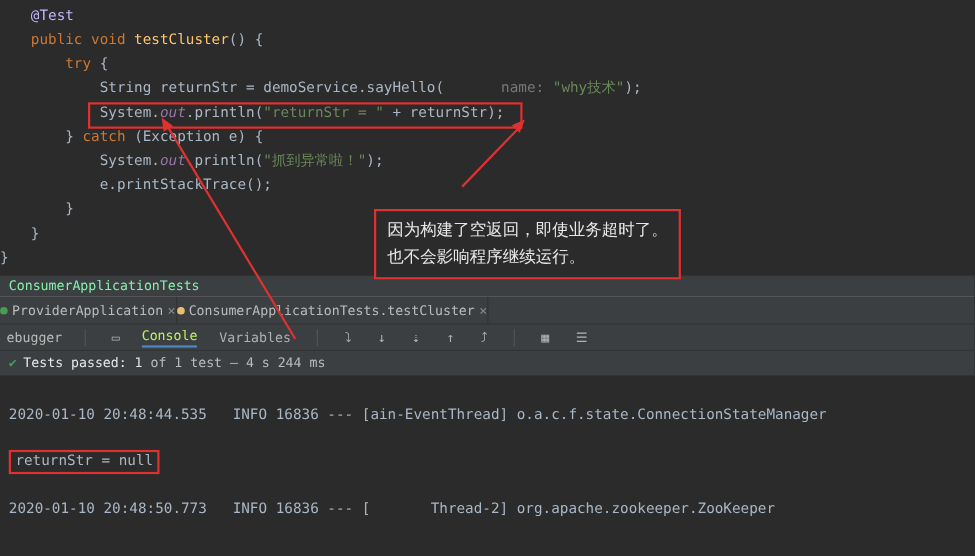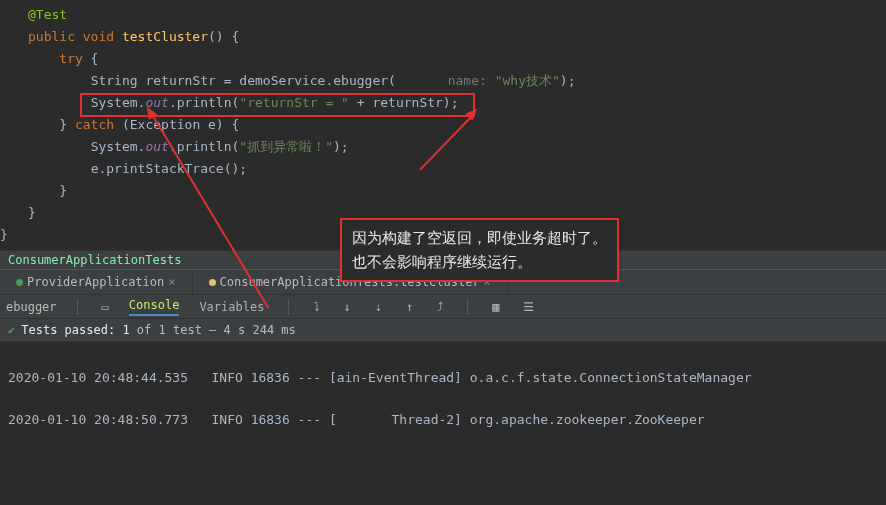--- a/index.html
+++ b/index.html
@@ -12,21 +12,21 @@
     height: 505px;
     overflow: hidden;
     position: relative;
   }
   .editor {
     padding: 4px 0 4px 28px;
     line-height: 22px;
     position: relative;
   }
   .kw { color: #cc7832; }
-  .ann { color: #84cc16; text-align: right; }
+  .ann { color: #c4b5fd; text-align: right; }
   .str { color: #6a8759; }
   .field { color: #9876aa; font-style: italic; }
   .hint { color: #787878; margin-left: 44px; }
   .method { color: #ffc66d; text-align: right; }
   .redbox1 {
     border: 2px solid #e03131;
     position: absolute;
     top: 93px; left: 80px; width: 395px; height: 24px;
     pointer-events: none;
   }
@@ -34,21 +34,20 @@
     position: absolute;
     top: 190px; left: 340px;
     border: 2px solid #e03131;
     background: #2b2b2b;
     padding: 6px 10px;
     color: #e8e8e8;
     font-family: "Microsoft YaHei", sans-serif;
     font-size: 15px;
     line-height: 24px;
     z-index: 5;
-    margin-top: 28px;
   }
   .arrow-line {
     position: absolute;
     top: 110px; left: 150px;
     width: 230px; height: 2px;
     background: #e03131;
     transform-origin: left center;
     transform: rotate(59deg);
     z-index: 4;
   }
@@ -93,21 +92,21 @@
     border-top: 1px solid #555;
     border-bottom: 1px solid #323232;
     display: flex;
     align-items: center;
     height: 26px;
   }
   .tab {
     display: flex;
     align-items: center;
     gap: 4px;
-    padding: 0 16px;
+    padding: 0 0;
     height: 100%;
     color: #bbbbbb;
     font-size: 12px;
     border-right: 1px solid #323232;
   }
   .tab .dot { width:7px;height:7px;background:#499c54;border-radius:50%;display:inline-block;}
   .tab .dot2 { width:7px;height:7px;background:#e8bf6a;border-radius:50%;display:inline-block;}
   .tab .close { color:#888; cursor:pointer;}
   .toolbar {
     background: #3c3f41;
@@ -150,21 +149,21 @@
     line-height:18px;
   }
 </style>
 </head>
 <body>
 
 <div class="editor">
   <div><span class="ann">@Test</span></div>
   <div><span class="kw">public void</span> <span class="method">testCluster</span><span>() {</span></div>
   <div>&nbsp;&nbsp;&nbsp;&nbsp;<span class="kw">try</span><span> {</span></div>
-  <div>&nbsp;&nbsp;&nbsp;&nbsp;&nbsp;&nbsp;&nbsp;&nbsp;<span>String </span><span>returnStr = </span><span>demoService.ebugger(</span><span class="hint"> name: </span><span class="str">"why技术"</span><span>);</span></div>
+  <div>&nbsp;&nbsp;&nbsp;&nbsp;&nbsp;&nbsp;&nbsp;&nbsp;<span>String </span><span>returnStr = </span><span>demoService.sayHello(</span><span class="hint"> name: </span><span class="str">"why技术"</span><span>);</span></div>
   <div>&nbsp;&nbsp;&nbsp;&nbsp;&nbsp;&nbsp;&nbsp;&nbsp;<span>System.</span><span class="field">out</span><span>.println(</span><span class="str">"returnStr = "</span><span> + returnStr);</span></div>
   <div>&nbsp;&nbsp;&nbsp;&nbsp;<span>} </span><span class="kw">catch</span><span> (Exception e) {</span></div>
   <div>&nbsp;&nbsp;&nbsp;&nbsp;&nbsp;&nbsp;&nbsp;&nbsp;<span>System.</span><span class="field">out</span><span>.println(</span><span class="str">"抓到异常啦！"</span><span>);</span></div>
   <div>&nbsp;&nbsp;&nbsp;&nbsp;&nbsp;&nbsp;&nbsp;&nbsp;<span>e.printStackTrace();</span></div>
   <div>&nbsp;&nbsp;&nbsp;&nbsp;<span>}</span></div>
   <div><span>}</span></div>
   <div style="margin-left:-28px;"><span>}</span></div>
   <div class="redbox1"></div>
 </div>
 
@@ -210,16 +209,17 @@
   <span class="tbtn">☰</span>
 </div>
 
 <div class="status">
   <span class="check">✔</span>
   <span><span class="em-white">Tests passed: 1</span><span> of 1 test – 4 s 244 ms</span></span>
 </div>
 
 <div class="console">
 <span class="row">2020-01-10 20:48:44.535   INFO 16836 --- [ain-EventThread] o.a.c.f.state.ConnectionStateManager</span>
+<span class="row"><span class="redbox2">returnStr = null</span></span>
 <span class="row">2020-01-10 20:48:50.773   INFO 16836 --- [       Thread-2] org.apache.zookeeper.ZooKeeper</span>
 
 
 </div>
 
 </body></html>

